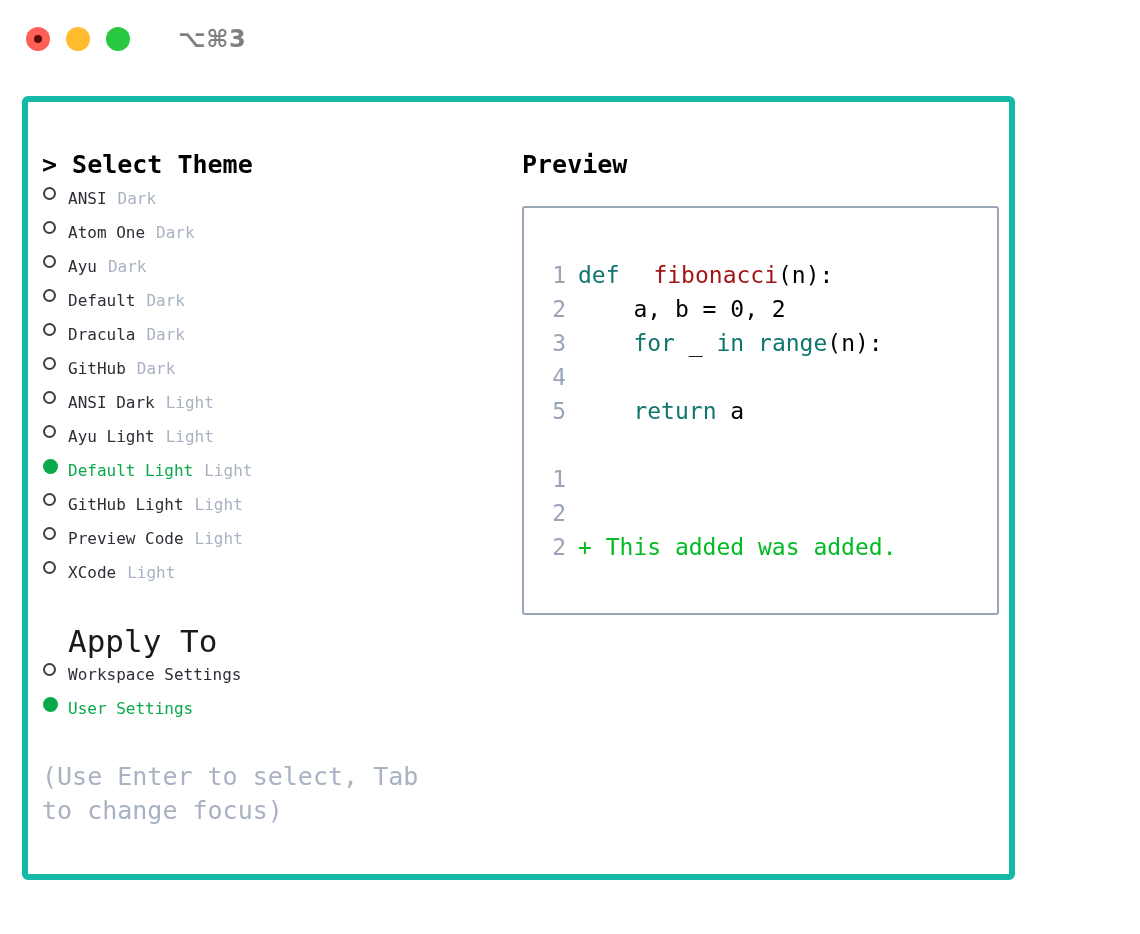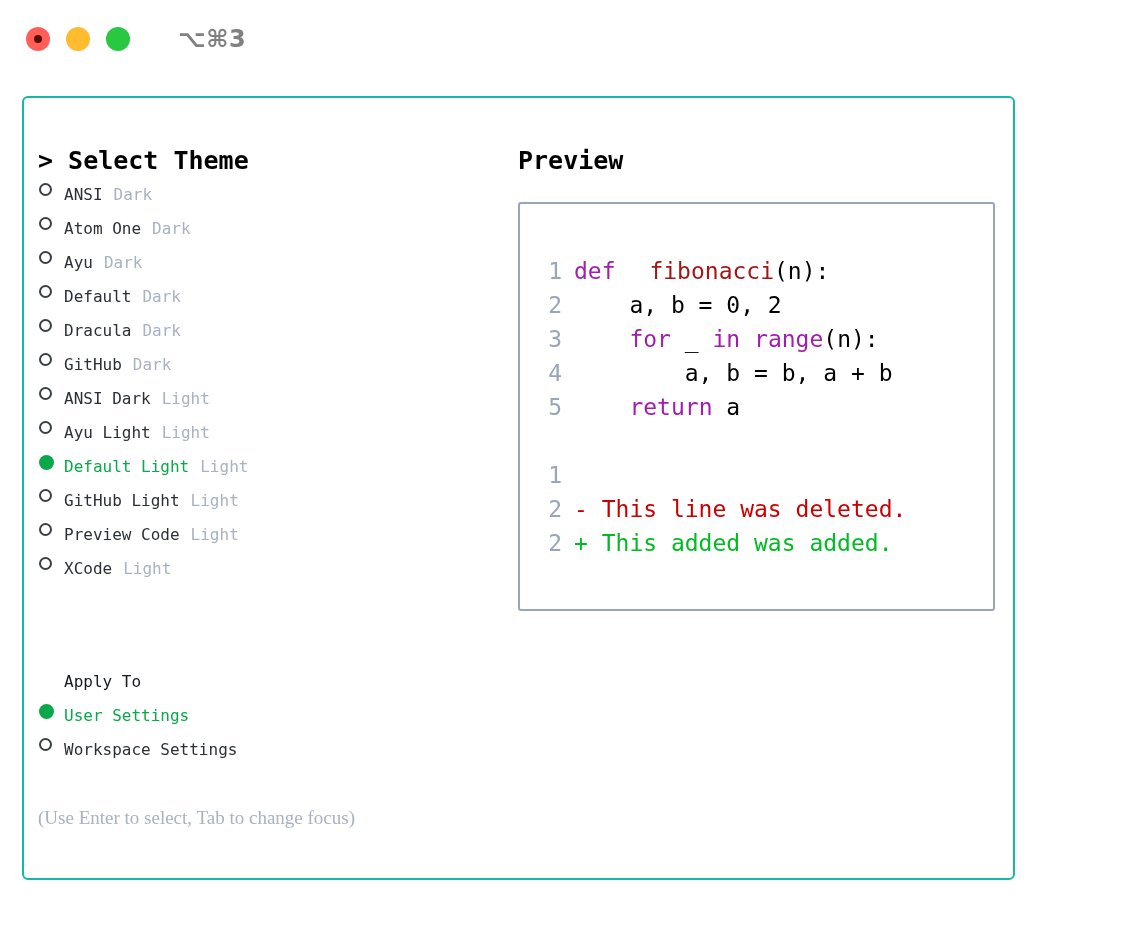--- a/index.html
+++ b/index.html
@@ -72,21 +72,21 @@
     white-space: pre;
   }
 
   
   .panel {
     position: absolute;
     left: 22px;
     top: 96px;
     width: 993px;
     height: 784px;
-    border: 2px solid #14b8a6;
+    border: 6px solid #14b8a6;
     border-radius: 6px;
     background: #ffffff;
   }
 
   .panel-inner {
     position: absolute;
     inset: 0;
     padding: 46px 0 0 0;
   }
 
@@ -168,40 +168,38 @@
   .theme-row.selected .theme-name { color: #09a84a; }
 
   .theme-kind {
     color: #a8b2c2;
     margin-left: 11px;
     white-space: pre;
   }
 
   
   .apply-label {
-    font-size: 16px;
+    font-size: 31px;
     color: #16191d;
     line-height: 34px;
     height: 34px;
     padding-left: 26px;
     white-space: pre;
-    margin-top: 45px;
   }
 
   .spacer-row { height: 34px; }
 
   
   .hint {
     margin-top: 34px;
-    font-size: 19px;
+    font-size: 25px;
     color: #a8b2c2;
     line-height: 34px;
     width: 420px;
     white-space: pre-wrap;
-    font-family: Liberation Serif, serif;
   }
 
   
   .preview-box {
     margin-top: 24px;
     width: 477px;
     height: 409px;
     border: 2px solid #9aa5b8;
     border-radius: 3px;
     background: #ffffff;
@@ -219,21 +217,21 @@
   .lineno {
     display: inline-block;
     width: 30px;
     flex: 0 0 30px;
     text-align: right;
     color: #9aa5b8;
     margin-right: 12px;
   }
   .code-text { white-space: pre; color: #000000; }
 
-  .tok-kw    { color: #a21caf; text-align: right; }
+  .tok-kw    { color: #0f766e; text-align: right; }
   .tok-fn    { color: #a31515; margin-left: 20px; }
   .tok-plain { color: #000000; }
 
   .gap-line { height: 34px; }
 
   .diff-ctx { color: #6e6e6e; }
   .diff-del { color: #cc0000; }
   .diff-add { color: #00bb22; }
 </style>
 </head>
@@ -271,43 +269,43 @@
               <div class="theme-row"><span class="marker"><span class="dot-hollow"></span></span><span class="theme-name">GitHub Light</span><span class="theme-kind">Light</span></div>
               <div class="theme-row"><span class="marker"><span class="dot-hollow"></span></span><span class="theme-name">Preview Code</span><span class="theme-kind">Light</span></div>
               <div class="theme-row"><span class="marker"><span class="dot-hollow"></span></span><span class="theme-name">XCode</span><span class="theme-kind">Light</span></div>
             </div>
 
           <div class="spacer-row"></div>
 
           <div class="apply-label">Apply To</div>
 
           <div class="theme-list" id="apply-list">
+              <div class="theme-row"><span class="marker"><span class="dot-hollow"></span></span><span class="theme-name">Workspace Settings</span></div>
               <div class="theme-row selected"><span class="marker"><span class="dot-filled"></span></span><span class="theme-name">User Settings</span></div>
-              <div class="theme-row"><span class="marker"><span class="dot-hollow"></span></span><span class="theme-name">Workspace Settings</span></div>
             </div>
 
           <div class="hint">(Use Enter to select, Tab to change focus)</div>
         </div>
 
         <div class="col-right">
 
           <div class="section-header">Preview</div>
 
           <div class="preview-box">
             <div id="code-block">
                 <div class="code-line"><span class="lineno">1</span><span class="code-text"><span class="tok-kw">def </span><span class="tok-fn">fibonacci</span><span class="tok-plain">(n):</span></span></div>
                 <div class="code-line"><span class="lineno">2</span><span class="code-text"><span class="tok-plain">    a, b = 0, 2</span></span></div>
                 <div class="code-line"><span class="lineno">3</span><span class="code-text"><span class="tok-plain">    </span><span class="tok-kw">for</span><span class="tok-plain"> _ </span><span class="tok-kw">in</span><span class="tok-plain"> </span><span class="tok-kw">range</span><span class="tok-plain">(n):</span></span></div>
-                <div class="code-line"><span class="lineno">4</span><span class="code-text"><span class="tok-plain">        a, b = b, a + b</span></span></div>
+                <div class="code-line"><span class="lineno">4</span></div>
                 <div class="code-line"><span class="lineno">5</span><span class="code-text"><span class="tok-plain">    </span><span class="tok-kw">return</span><span class="tok-plain"> a</span></span></div>
               </div>
             <div class="gap-line"></div>
             <div id="diff-block">
                 <div class="code-line"><span class="lineno">1</span></div>
-                <div class="code-line"><span class="lineno">2</span><span class="code-text diff-del">- This line was deleted.</span></div>
+                <div class="code-line"><span class="lineno">2</span></div>
                 <div class="code-line"><span class="lineno">2</span><span class="code-text diff-add">+ This added was added.</span></div>
               </div>
           </div>
         </div>
 
       </div>
     </div>
   </div>
 </div>
 

